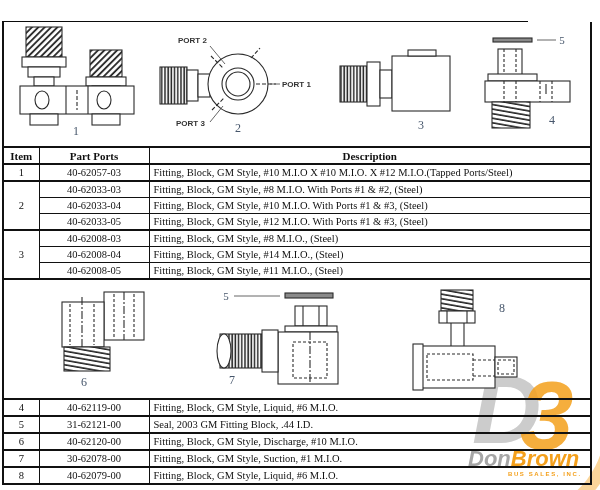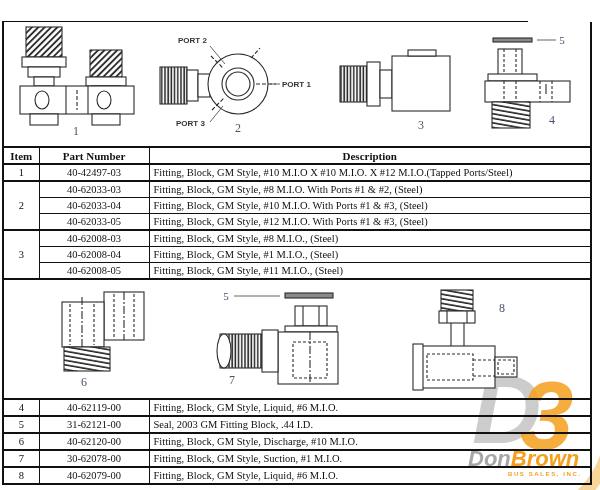--- a/index.html
+++ b/index.html
@@ -137,26 +137,26 @@
 <div class="tablewrap">
 <table>
   <colgroup>
         <col style="width:36px">
         <col style="width:110px">
         <col>
       </colgroup>
   <tbody>
         <tr>
     <th>Item</th>
-    <th>Part Number</th>
+    <th>Part Ports</th>
     <th>Description</th>
   </tr>
   <tr>
     <td>1</td>
-    <td>40-42497-03</td>
+    <td>40-62057-03</td>
     <td class="d">Fitting, Block, GM Style, #10 M.I.O X #10 M.I.O. X #12 M.I.O.(Tapped Ports/Steel)</td>
   </tr>
   <tr class="g">
     <td rowspan="3">2</td>
     <td>40-62033-03</td>
     <td class="d">Fitting, Block, GM Style, #8 M.I.O. With Ports #1 &amp; #2, (Steel)</td>
   </tr>
   <tr>
     <td>40-62033-04</td>
     <td class="d">Fitting, Block, GM Style, #10 M.I.O. With Ports #1 &amp; #3, (Steel)</td>
@@ -165,21 +165,21 @@
     <td>40-62033-05</td>
     <td class="d">Fitting, Block, GM Style, #12 M.I.O. With Ports #1 &amp; #3, (Steel)</td>
   </tr>
   <tr class="g">
     <td rowspan="3">3</td>
     <td>40-62008-03</td>
     <td class="d">Fitting, Block, GM Style, #8 M.I.O., (Steel)</td>
   </tr>
   <tr>
     <td>40-62008-04</td>
-    <td class="d">Fitting, Block, GM Style, #1 M.I.O., (Steel)</td>
+    <td class="d">Fitting, Block, GM Style, #14 M.I.O., (Steel)</td>
   </tr>
   <tr>
     <td>40-62008-05</td>
     <td class="d">Fitting, Block, GM Style, #11 M.I.O., (Steel)</td>
   </tr>
 
   <tr class="figrow">
     <td colspan="3">
       <svg class="ps" viewBox="0 0 586 118">
         <defs>

